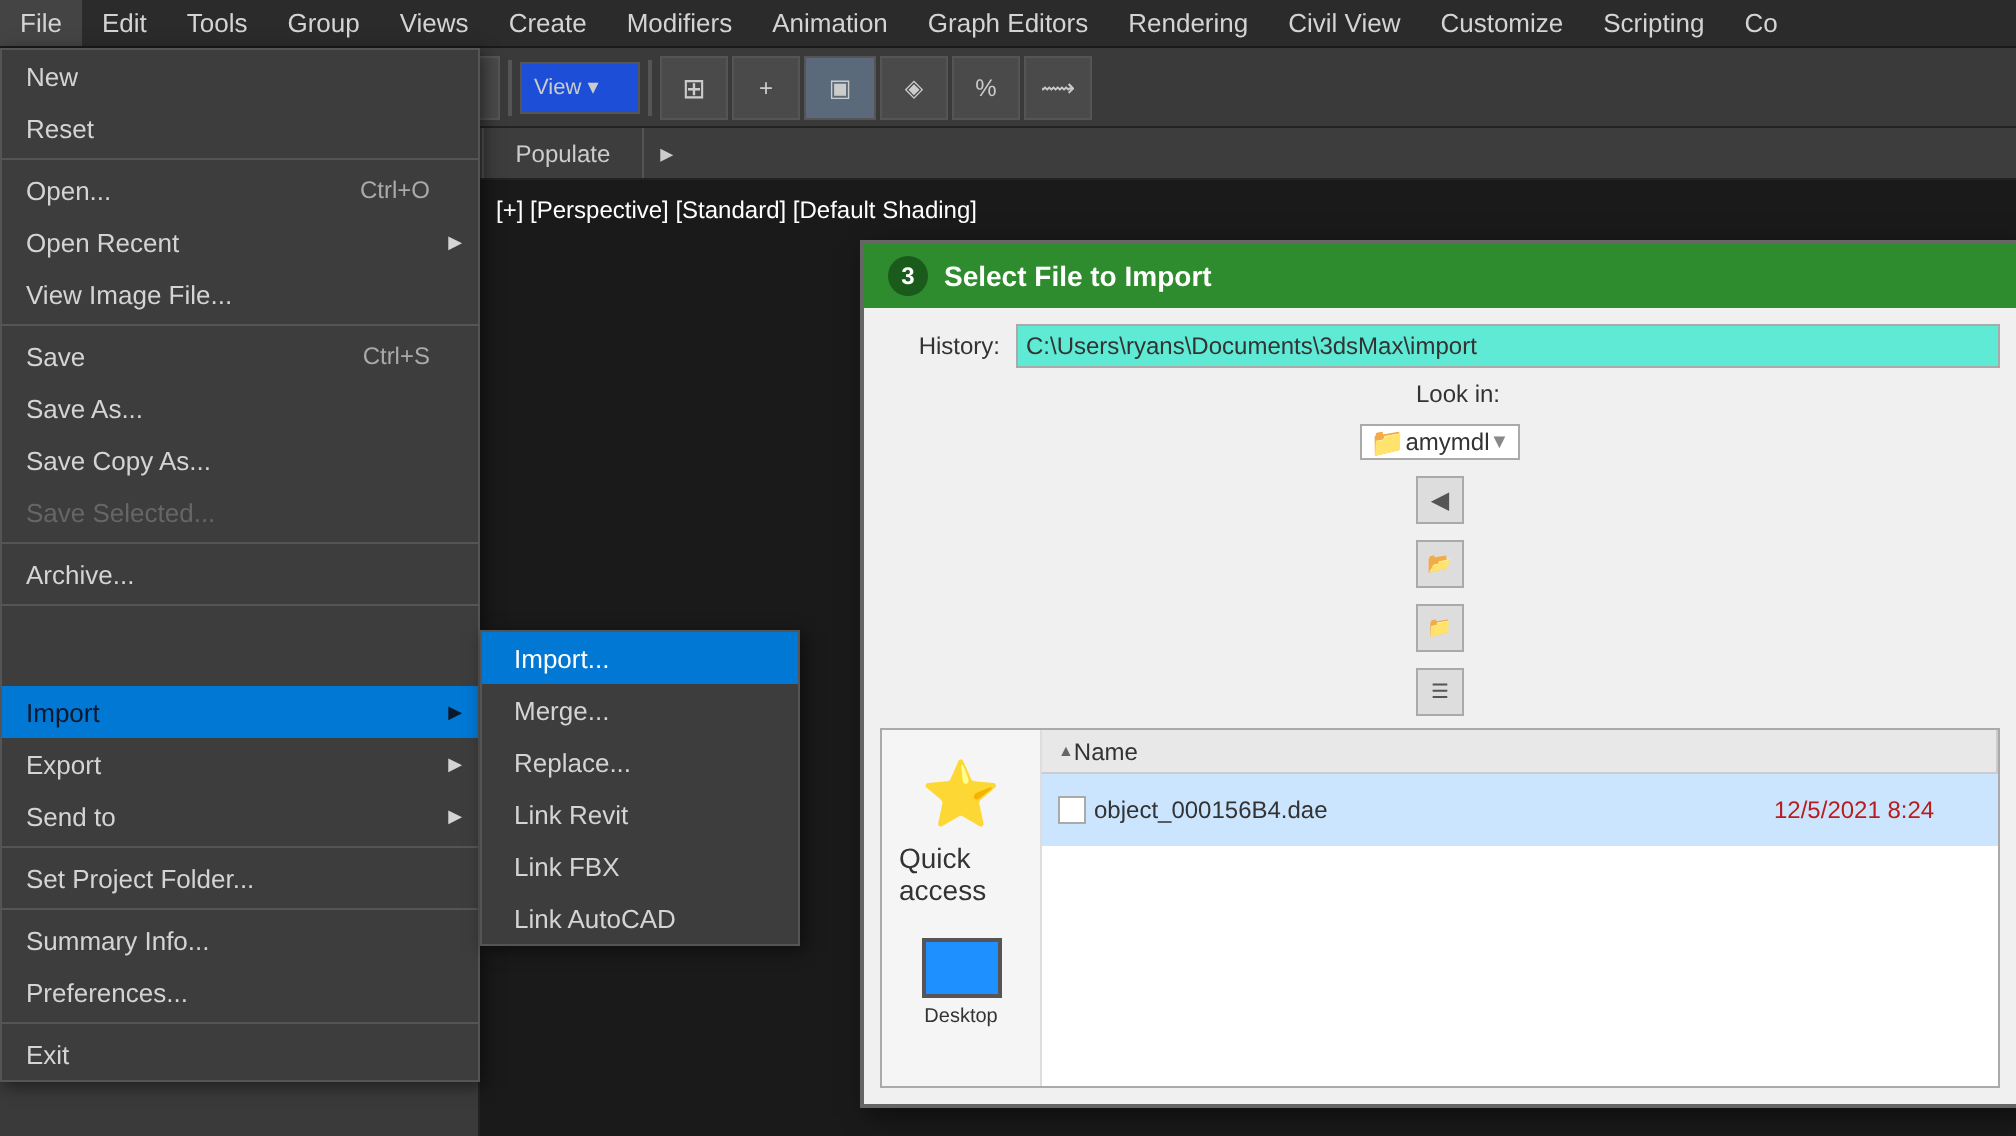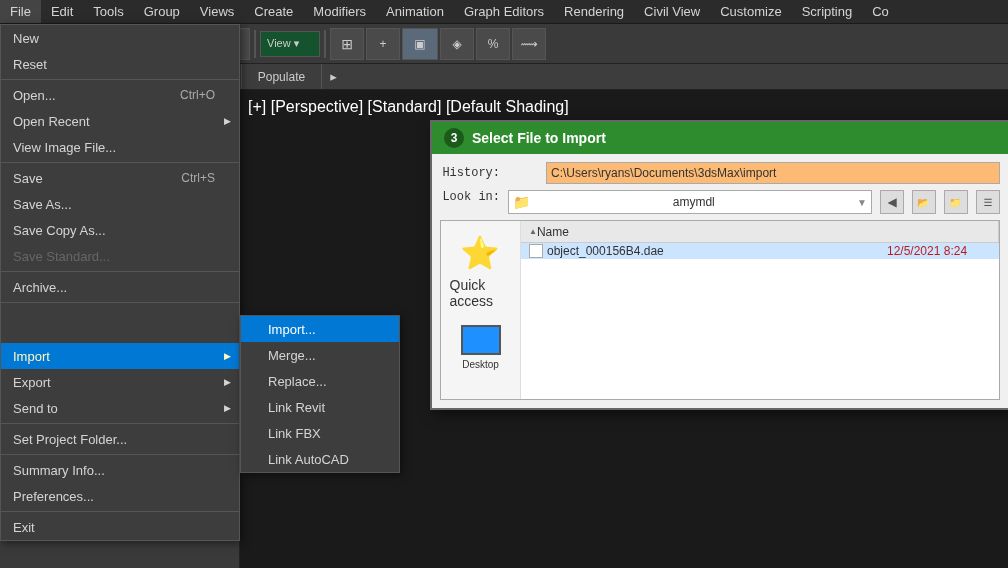--- a/index.html
+++ b/index.html
@@ -7,78 +7,78 @@
 
     
     .menubar { display: flex; align-items: center; background: #2b2b2b; height: 24px; border-bottom: 1px solid #1a1a1a; }
     .menubar-item { padding: 0 10px; height: 100%; display: flex; align-items: center; cursor: pointer; color: #d4d4d4; font-size: 13px; }
     .menubar-item.active { background: #444; }
 
     
     .toolbar { display: flex; align-items: center; background: #3a3a3a; height: 40px; border-bottom: 1px solid #222; padding: 0 4px; gap: 2px; }
     .toolbar-btn { width: 34px; height: 32px; background: #4a4a4a; border: 1px solid #555; display: flex; align-items: center; justify-content: center; cursor: pointer; color: #ccc; font-size: 14px; }
     .toolbar-separator { width: 2px; height: 28px; background: #555; margin: 0 2px; }
-    .toolbar-dropdown { display: flex; align-items: center; background: #14532d; border: 1px solid #555; height: 26px; padding: 0 6px; cursor: pointer; color: #ccc; gap: 4px; }
+    .toolbar-dropdown { display: flex; align-items: center; background: #1d4ed8; border: 1px solid #555; height: 26px; padding: 0 6px; cursor: pointer; color: #ccc; gap: 4px; }
 
     
     .subtoolbar { display: flex; align-items: center; background: #3d3d3d; height: 26px; border-bottom: 1px solid #222; padding: 0 4px; gap: 0; }
     .subtoolbar-item { padding: 0 16px; height: 100%; display: flex; align-items: center; cursor: pointer; color: #ccc; font-size: 12px; border-right: 1px solid #555; }
     .subtoolbar-more { padding: 0 8px; height: 100%; display: flex; align-items: center; cursor: pointer; color: #ccc; }
 
     
     .main { display: flex; height: calc(568px - 90px); }
 
     
     .left-panel { width: 240px; background: #3a3a3a; border-right: 1px solid #222; flex-shrink: 0; }
     .left-panel-toolbar { display: flex; align-items: center; background: #333; height: 30px; padding: 0 4px; gap: 2px; border-bottom: 1px solid #222; }
     .panel-btn { width: 24px; height: 22px; background: #4a4a4a; border: 1px solid #555; display: flex; align-items: center; justify-content: center; cursor: pointer; color: #ccc; font-size: 11px; }
     .frozen-header { display: flex; align-items: center; background: #3a3a3a; height: 22px; padding: 0 8px; gap: 4px; border-bottom: 1px solid #222; font-size: 12px; color: #aaa; }
     .frozen-arrow { color: #aaa; font-size: 10px; }
     .panel-content { padding: 4px 0; }
     .panel-row { height: 22px; display: flex; align-items: center; padding: 0 8px; justify-content: center; color: #888; font-size: 18px; }
 
     
     .viewport { flex: 1; background: #1a1a1a; position: relative; }
-    .viewport-label { position: absolute; top: 8px; left: 8px; color: #ffffff; font-size: 16px; background: transparent; }
+    .viewport-label { position: absolute; top: 8px; left: 8px; color: #ffffff; font-size: 12px; background: transparent; }
 
     
     .dialog-overlay { position: absolute; top: 120px; left: 430px; width: 580px; background: #f0f0f0; border: 2px solid #666; box-shadow: 4px 4px 12px rgba(0,0,0,0.5); z-index: 100; }
     .dialog-titlebar { background: #2e8b2e; color: white; height: 32px; display: flex; align-items: center; padding: 0 12px; font-size: 14px; font-weight: bold; gap: 8px; }
     .dialog-number { width: 20px; height: 20px; background: #1a5a1a; border-radius: 50%; display: flex; align-items: center; justify-content: center; font-size: 12px; }
     .dialog-body { background: #f0f0f0; padding: 8px; }
     .dialog-row { display: flex; align-items: center; margin-bottom: 6px; gap: 8px; }
-    .dialog-label { width: 60px; text-align: right; font-size: 12px; color: #333; flex-shrink: 0; font-family: Liberation Mono, monospace; }
-    .dialog-path { flex: 1; background: #fdba74; border: 1px solid #aaa; height: 22px; padding: 0 4px; font-size: 12px; color: #333; display: flex; align-items: center; margin-left: 38px; }
-    .dialog-lookin-row { display: flex; align-items: flex-start; gap: 8px; margin-bottom: 6px; }
+    .dialog-label { width: 60px; text-align: right; font-size: 12px; color: #333; flex-shrink: 0; }
+    .dialog-path { flex: 1; background: #5eead4; border: 1px solid #aaa; height: 22px; padding: 0 4px; font-size: 12px; color: #333; display: flex; align-items: center; }
+    .dialog-lookin-row { display: flex; align-items: center; gap: 8px; margin-bottom: 6px; flex-direction: column; }
     .dialog-lookin-select { flex: 1; background: white; border: 1px solid #aaa; height: 24px; padding: 0 4px; font-size: 12px; color: #333; display: flex; align-items: center; justify-content: space-between; }
     .dialog-nav-btn { width: 24px; height: 24px; background: #ddd; border: 1px solid #aaa; display: flex; align-items: center; justify-content: center; cursor: pointer; font-size: 12px; color: #555; }
     .dialog-content-area { display: flex; gap: 0; border: 1px solid #aaa; background: white; height: 180px; }
     .dialog-sidebar { width: 80px; background: #f5f5f5; border-right: 1px solid #ddd; display: flex; flex-direction: column; align-items: center; padding: 8px 4px; gap: 8px; }
     .dialog-sidebar-item { display: flex; flex-direction: column; align-items: center; gap: 4px; cursor: pointer; padding: 4px; width: 70px; }
     .sidebar-icon-star { width: 40px; height: 40px; color: #4a9eff; font-size: 32px; display: flex; align-items: center; justify-content: center; }
     .sidebar-icon-desktop { width: 40px; height: 30px; background: #1e90ff; border: 2px solid #555; display: flex; align-items: center; justify-content: center; }
     .dialog-file-list { flex: 1; overflow: hidden; }
     .file-list-header { display: flex; background: #e8e8e8; border-bottom: 1px solid #ccc; height: 22px; }
     .file-col-name { flex: 1; padding: 0 8px; font-size: 12px; color: #333; display: flex; align-items: center; border-right: 1px solid #ccc; }
     .file-col-date { width: 120px; padding: 0 8px; font-size: 12px; color: #333; display: flex; align-items: center; }
-    .file-row { display: flex; height: 16px; align-items: center; cursor: pointer; background: #cce5ff; }
+    .file-row { display: flex; height: 36px; align-items: center; cursor: pointer; background: #cce5ff; }
     .file-cell-name { flex: 1; padding: 0 8px; font-size: 12px; color: #333; display: flex; align-items: center; gap: 4px; }
     .file-cell-date { width: 120px; padding: 0 8px; font-size: 12px; color: #b91c1c; }
     .file-icon { width: 14px; height: 14px; background: white; border: 1px solid #aaa; flex-shrink: 0; }
     .sort-arrow { font-size: 8px; color: #666; }
     .dropdown-item { height: 26px; display: flex; align-items: center; padding: 0 16px 0 12px; cursor: pointer; color: #d4d4d4; font-size: 13px; position: relative; }
-    .dropdown-item.highlighted { background: #0078d4; color: #fef9c3; margin-top: 40px; }
+    .dropdown-item.highlighted { background: #0078d4; color: #0f172a; margin-top: 40px; }
     .dropdown-item.disabled { color: #666; cursor: default; }
     .dropdown-item.has-submenu::after { content: '▶'; position: absolute; right: 8px; font-size: 9px; }
     .dropdown-separator { height: 1px; background: #555; margin: 2px 0; }
     .dropdown-shortcut { position: absolute; right: 24px; color: #aaa; font-size: 12px; }
 
     
     .submenu { position: absolute; left: 240px; top: 315px; background: #3d3d3d; border: 1px solid #555; z-index: 300; min-width: 160px; box-shadow: 2px 2px 8px rgba(0,0,0,0.5); }
-    .submenu-item { height: 26px; display: flex; align-items: center; padding: 0 27px; cursor: pointer; color: #d4d4d4; font-size: 13px; }
+    .submenu-item { height: 26px; display: flex; align-items: center; padding: 0 16px; cursor: pointer; color: #d4d4d4; font-size: 13px; }
     .submenu-item.highlighted { background: #0078d4; color: white; }
 
     
     .file-menu { position: absolute; top: 24px; left: 0; width: 240px; background: #3d3d3d; border: 1px solid #555; z-index: 250; box-shadow: 2px 2px 8px rgba(0,0,0,0.5); }
 
     .folder-icon { color: #e8b84b; font-size: 14px; }
   </style>
 </head>
 <body>
 
@@ -183,21 +183,21 @@
     <span>Save</span>
     <span class="dropdown-shortcut">Ctrl+S</span>
   </div>
   <div class="dropdown-item">
     <span>Save As...</span>
   </div>
   <div class="dropdown-item">
     <span>Save Copy As...</span>
   </div>
   <div class="dropdown-item disabled">
-    <span>Save Standard...</span>
+    <span>Save Selected...</span>
   </div>
   <div class="dropdown-separator"></div>
   <div class="dropdown-item">
     <span>Archive...</span>
   </div>
   <div class="dropdown-separator"></div>
   <div class="dropdown-item highlighted has-submenu">
     <span>Import</span>
   </div>
   <div class="dropdown-item has-submenu">

